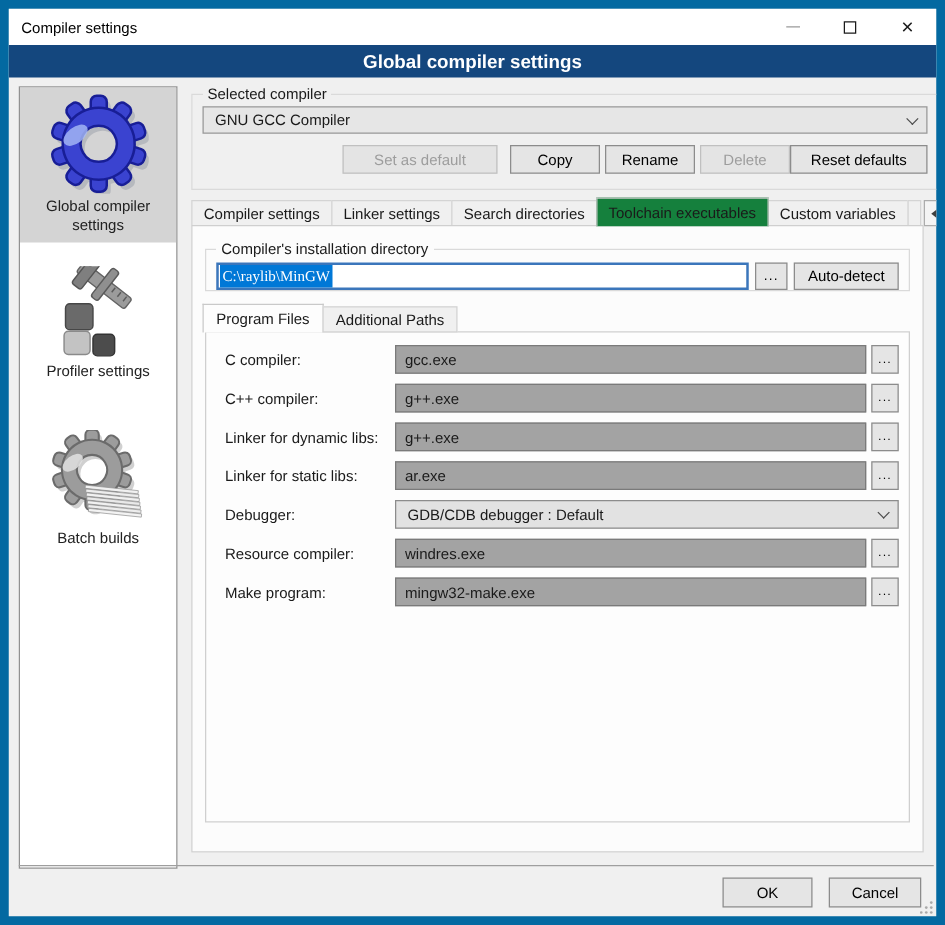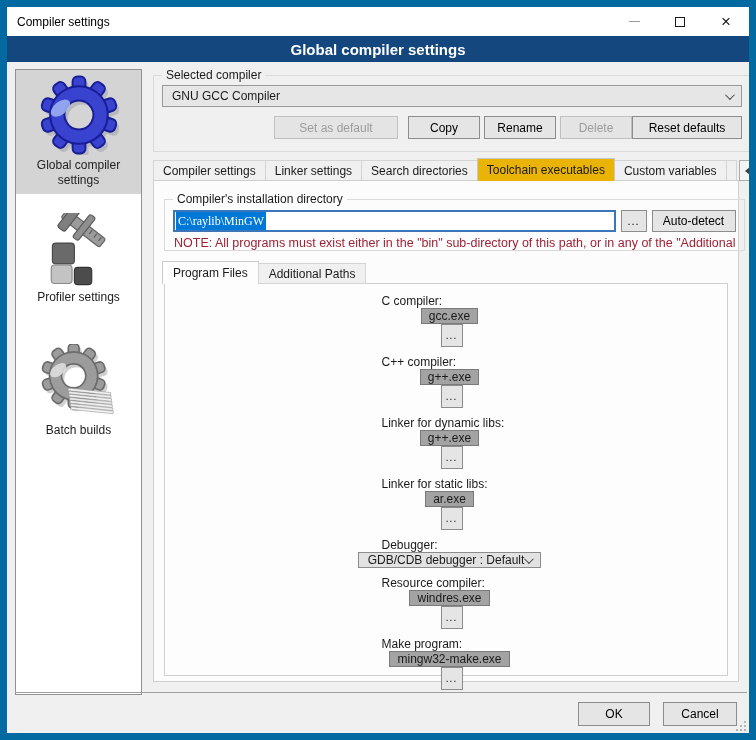--- a/index.html
+++ b/index.html
@@ -50,21 +50,21 @@
   .b-setdef { width:124px; margin-left:112px; }
   .b-copy { width:72px; margin-left:10px; }
   .b-rename { width:72px; margin-left:4px; }
   .b-delete { width:72px; margin-left:4px; }
   .b-reset { width:110px; margin-left:auto; }
   
   .tabs { position:absolute; left:6px; right:2px; top:96px; height:23px; display:flex; align-items:flex-end; }
   .tab { height:21px; padding:0 9px; background:#F0F0F0; border:1px solid #D4D4D4; margin-left:-1px;
          display:flex; align-items:center; white-space:nowrap; cursor:default; }
   .tab:first-child { margin-left:0; }
-  .tab.active { height:23px; background:#eab308; border-color:#C9C9C9; border-bottom:none; z-index:3;text-align:right; }
+  .tab.active { height:23px; background:#15803d; border-color:#C9C9C9; border-bottom:none; z-index:3;text-align:right; }
   .tab.truncated { max-width:42px; overflow:hidden; padding-right:0; }
   .tab-arrows { margin-left:auto; display:flex; }
   .tab-arrow { width:17px; height:21px; background:#F4F4F4; border:1px solid #ACACAC; margin-left:2px;
                display:flex; align-items:center; justify-content:center; cursor:default; }
   .tri-l { width:0; height:0; border-top:4px solid transparent; border-bottom:4px solid transparent; border-right:5px solid #3f3f3f; }
   
   .tabpanel { position:absolute; left:6px; right:2px; top:118px; bottom:51px;
               background:#FCFCFC; border:1px solid #CFCFCF; z-index:1; }
   .grp-dir { margin:11px 10px 0 10px; padding-bottom:7px; border:1px solid #DADADA; }
   .dirrow { display:flex; margin:4px 8px 0 8px; gap:5px; align-items:center; }
@@ -75,21 +75,21 @@
   .b-autodetect { width:84px; height:22px; }
   .note { margin:4px 8px 0 9px; color:#9D2235; white-space:nowrap; overflow:hidden; font-size:12.5px; }
   
   .subtabs { display:flex; align-items:flex-end; height:23px; margin:10px 0 0 8px; position:relative; z-index:3; }
   .subtab { height:21px; padding:0 10px; background:#F0F0F0; border:1px solid #D4D4D4; margin-left:-1px;
             display:flex; align-items:center; white-space:nowrap; cursor:default; }
   .subtab:first-child { margin-left:0; }
   .subtab.active { height:23px; background:#FDFDFD; border-color:#C9C9C9; border-bottom:none; }
   .subpanel { margin:-1px 10px 0 10px; height:393px; background:#FDFDFD; border:1px solid #CFCFCF;
               padding-top:10px; position:relative; z-index:2; }
-  .prow { display:flex; align-items:center; margin:0 8px 8px 15px;flex-direction:column; }
+  .prow { display:flex; align-items:center; margin:0 8px 8px 15px; }
   .prow .plabel { width:136px; color:#1a1a1a; }
   .pfield { flex:1; height:23px; border:1px solid #7A7A7A; background:#a3a3a3;
             display:flex; align-items:center; padding:0 7px; overflow:hidden; }
   .pselect { flex:1; height:23px; border:1px solid #8C8C8C; background:#E2E2E2;
              display:flex; align-items:center; padding:0 9px; }
   .pselect .val { flex:1; }
   .pbrowse { width:22px; height:23px; margin-left:4px; font-size:10px; letter-spacing:1px; }
   
   .divider { position:absolute; left:8px; right:2px; bottom:40px; height:1px; background:#9E9E9E; }
   .footer { position:absolute; right:12px; bottom:7px; display:flex; gap:13px; }
@@ -223,21 +223,20 @@
 
         <fieldset class="group grp-dir">
           <legend>Compiler's installation directory</legend>
           <div class="dirrow">
             <div class="dir-input">
               <span class="dir-sel">C:\raylib\MinGW</span>
             </div>
             <button class="btn b-browse">...</button>
             <button class="btn b-autodetect">Auto-detect</button>
           </div>
-          <div class="note">NOTE: All programs must exist either in the "bin" sub-directory of this path, or in any of the "Additional</div>
         </fieldset>
 
         <div class="subtabs">
           <div class="subtab active">Program Files</div>
           <div class="subtab">Additional Paths</div>
         </div>
 
         <div class="subpanel">
           <div class="prow">
             <span class="plabel">C compiler:</span>

